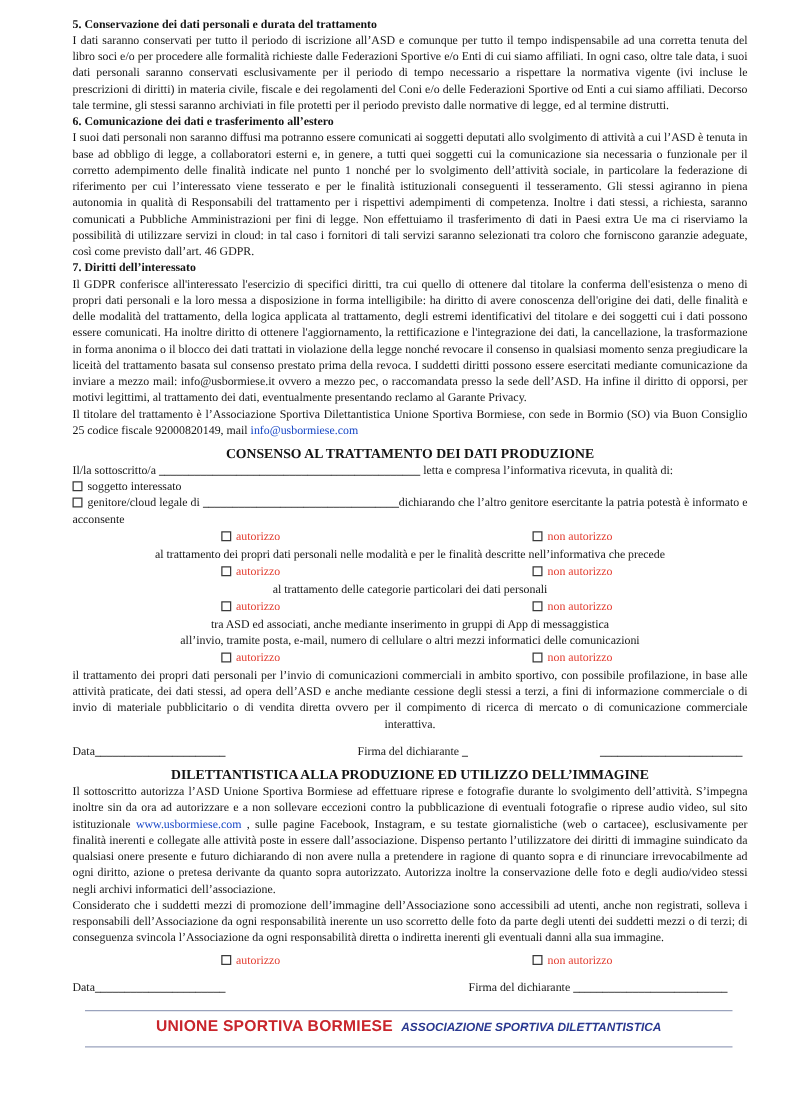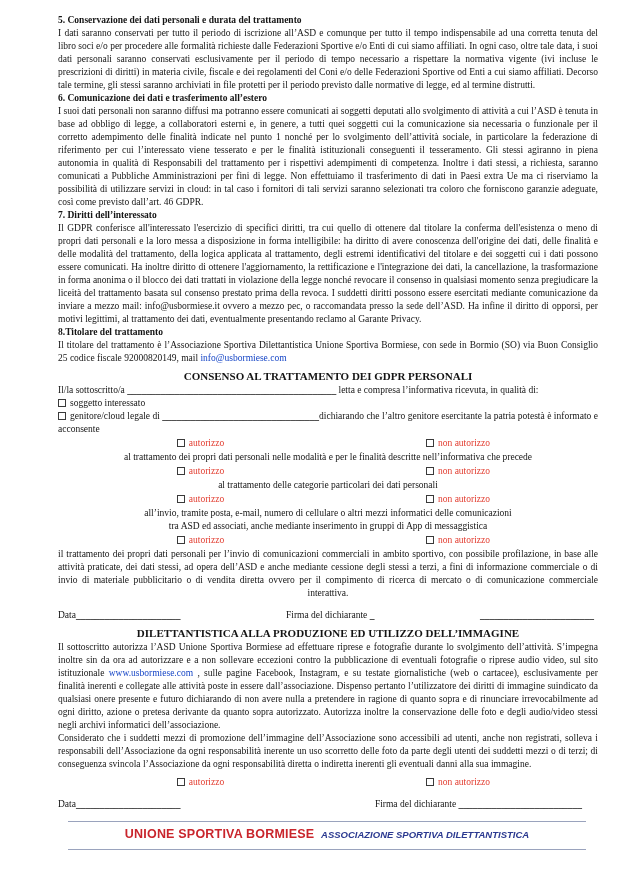--- a/index.html
+++ b/index.html
@@ -42,24 +42,23 @@
 
   <div class="sec-heading">5. Conservazione dei dati personali e durata del trattamento</div>
   <p class="para">I dati saranno conservati per tutto il periodo di iscrizione all’ASD e comunque per tutto il tempo indispensabile ad una corretta tenuta del libro soci e/o per procedere alle formalità richieste dalle Federazioni Sportive e/o Enti di cui siamo affiliati. In ogni caso, oltre tale data, i suoi dati personali saranno conservati esclusivamente per il periodo di tempo necessario a rispettare la normativa vigente (ivi incluse le prescrizioni di diritti) in materia civile, fiscale e dei regolamenti del Coni e/o delle Federazioni Sportive od Enti a cui siamo affiliati. Decorso tale termine, gli stessi saranno archiviati in file protetti per il periodo previsto dalle normative di legge, ed al termine distrutti.</p>
 
   <div class="sec-heading">6. Comunicazione dei dati e trasferimento all’estero</div>
   <p class="para">I suoi dati personali non saranno diffusi ma potranno essere comunicati ai soggetti deputati allo svolgimento di attività a cui l’ASD è tenuta in base ad obbligo di legge, a collaboratori esterni e, in genere, a tutti quei soggetti cui la comunicazione sia necessaria o funzionale per il corretto adempimento delle finalità indicate nel punto 1 nonché per lo svolgimento dell’attività sociale, in particolare la federazione di riferimento per cui l’interessato viene tesserato e per le finalità istituzionali conseguenti il tesseramento. Gli stessi agiranno in piena autonomia in qualità di Responsabili del trattamento per i rispettivi adempimenti di competenza. Inoltre i dati stessi, a richiesta, saranno comunicati a Pubbliche Amministrazioni per fini di legge. Non effettuiamo il trasferimento di dati in Paesi extra Ue ma ci riserviamo la possibilità di utilizzare servizi in cloud: in tal caso i fornitori di tali servizi saranno selezionati tra coloro che forniscono garanzie adeguate, così come previsto dall’art. 46 GDPR.</p>
 
   <div class="sec-heading">7. Diritti dell’interessato</div>
   <p class="para">Il GDPR conferisce all'interessato l'esercizio di specifici diritti, tra cui quello di ottenere dal titolare la conferma dell'esistenza o meno di propri dati personali e la loro messa a disposizione in forma intelligibile: ha diritto di avere conoscenza dell'origine dei dati, delle finalità e delle modalità del trattamento, della logica applicata al trattamento, degli estremi identificativi del titolare e dei soggetti cui i dati possono essere comunicati. Ha inoltre diritto di ottenere l'aggiornamento, la rettificazione e l'integrazione dei dati, la cancellazione, la trasformazione in forma anonima o il blocco dei dati trattati in violazione della legge nonché revocare il consenso in qualsiasi momento senza pregiudicare la liceità del trattamento basata sul consenso prestato prima della revoca. I suddetti diritti possono essere esercitati mediante comunicazione da inviare a mezzo mail: info@usbormiese.it ovvero a mezzo pec, o raccomandata presso la sede dell’ASD. Ha infine il diritto di opporsi, per motivi legittimi, al trattamento dei dati, eventualmente presentando reclamo al Garante Privacy.</p>
 
-  <div class="sec-heading">8.Titolare del trattamento</div>
   <p class="para"><span>Il titolare del trattamento è l’Associazione Sportiva Dilettantistica Unione Sportiva Bormiese, con sede in Bormio (SO) via Buon Consiglio 25 codice fiscale 92000820149, mail </span><span class="link">info@usbormiese.com</span></p>
 
-  <div class="center-title">CONSENSO AL TRATTAMENTO DEI GDPR PERSONALI</div>
+  <div class="center-title">CONSENSO AL TRATTAMENTO DEI DATI PRODUZIONE</div>
 
   <p class="para"><span>Il/la sottoscritto/a</span>&nbsp;<span class="blank">____________________________________________</span>&nbsp;<span>letta e compresa l’informativa ricevuta, in qualità di:</span></p>
 
   <p class="opt-line"><span class="cb"></span><span>soggetto interessato</span></p>
 
   <p class="para"><span class="cb"></span><span>genitore/cloud legale di</span>&nbsp;<span class="blank">_________________________________</span><span>dichiarando che l’altro genitore esercitante la patria potestà è informato e acconsente</span></p>
 
   <div class="auth-row">
     <span class="auth-opt left"><span class="cb"></span><span class="red">autorizzo</span></span>
     <span class="auth-opt right"><span class="cb"></span><span class="red">non autorizzo</span></span>
@@ -69,22 +68,22 @@
   <div class="auth-row">
     <span class="auth-opt left"><span class="cb"></span><span class="red">autorizzo</span></span>
     <span class="auth-opt right"><span class="cb"></span><span class="red">non autorizzo</span></span>
   </div>
   <p class="desc-center">al trattamento delle categorie particolari dei dati personali</p>
 
   <div class="auth-row">
     <span class="auth-opt left"><span class="cb"></span><span class="red">autorizzo</span></span>
     <span class="auth-opt right"><span class="cb"></span><span class="red">non autorizzo</span></span>
   </div>
+  <p class="desc-center">tra ASD ed associati, anche mediante inserimento in gruppi di App di messaggistica</p>
   <p class="desc-center">all’invio, tramite posta, e-mail, numero di cellulare o altri mezzi informatici delle comunicazioni</p>
-  <p class="desc-center">tra ASD ed associati, anche mediante inserimento in gruppi di App di messaggistica</p>
 
   <div class="auth-row">
     <span class="auth-opt left"><span class="cb"></span><span class="red">autorizzo</span></span>
     <span class="auth-opt right"><span class="cb"></span><span class="red">non autorizzo</span></span>
   </div>
   <p class="desc-just-center">il trattamento dei propri dati personali per l’invio di comunicazioni commerciali in ambito sportivo, con possibile profilazione, in base alle attività praticate, dei dati stessi, ad opera dell’ASD e anche mediante cessione degli stessi a terzi, a fini di informazione commerciale o di invio di materiale pubblicitario o di vendita diretta ovvero per il compimento di ricerca di mercato o di comunicazione commerciale interattiva.</p>
 
   <div class="sig-row">
     <span><span>Data</span><span class="blank">______________________</span></span>
     <span><span>Firma del dichiarante</span>&nbsp;<span class="blank">_</span></span>

